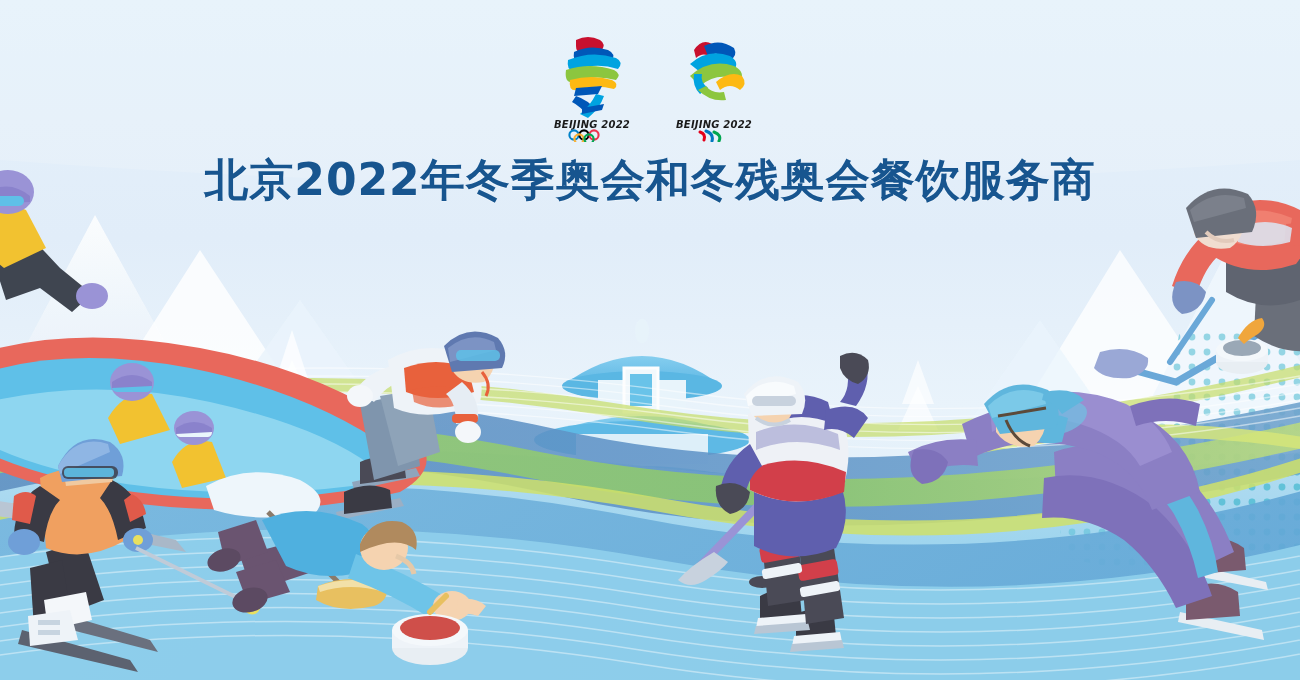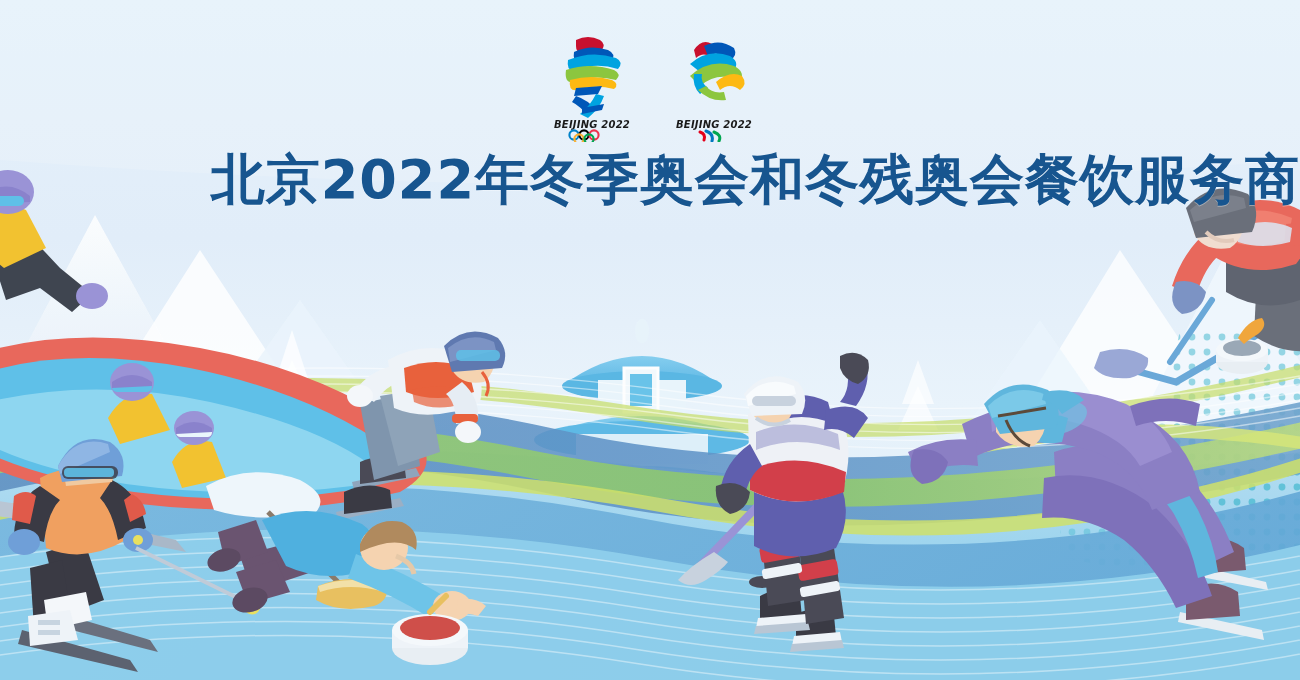--- a/index.html
+++ b/index.html
@@ -20,24 +20,24 @@
     position:absolute;left:548px;top:30px;
     width:210px;height:112px;
     display:flex;align-items:flex-start;justify-content:center;gap:30px;
   }
   .emblem{width:92px;height:112px;position:relative;}
   .emblem svg{display:block;width:92px;height:112px;}
 
   
   #title{
     position:absolute;left:0;top:148px;width:1300px;
-    text-align:right;
+    text-align:center;
     font-family:"DejaVu Sans","Liberation Sans",sans-serif;
     font-weight:bold;
-    font-size:54px;
+    font-size:44px;
     letter-spacing:1px;
     color:#17558f;
     line-height:64px;
     white-space:nowrap;
     text-shadow:0 1px 0 rgba(255,255,255,.35);
   }
 </style>
 </head>
 <body>
 

